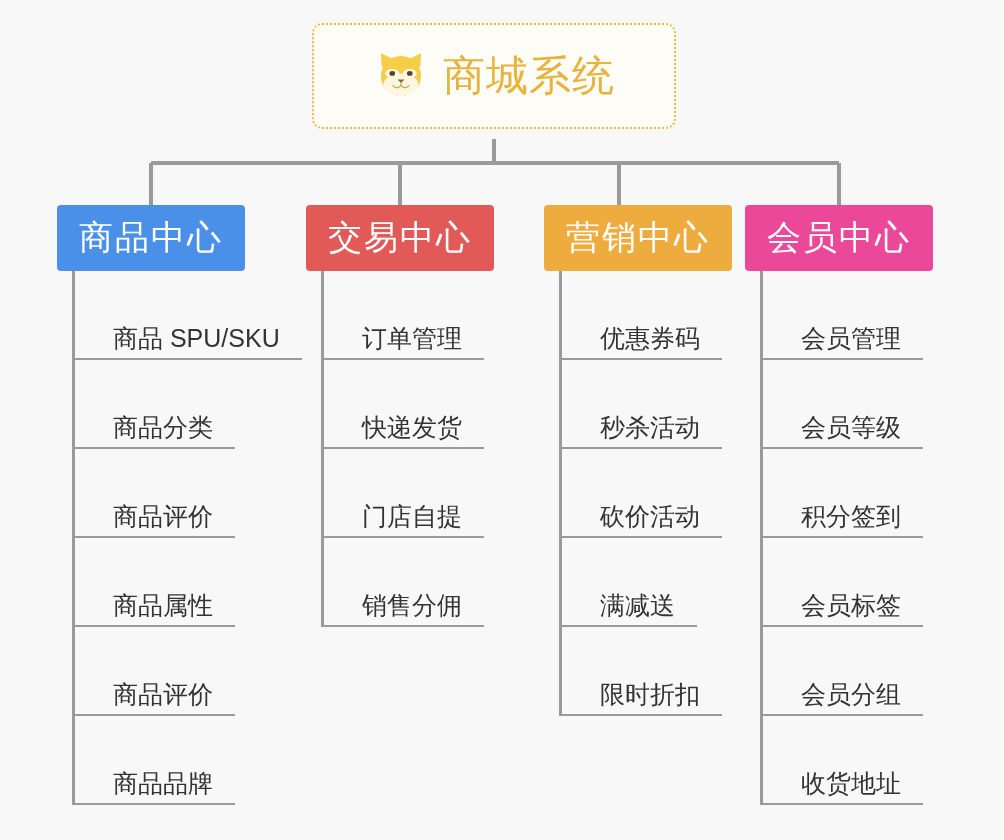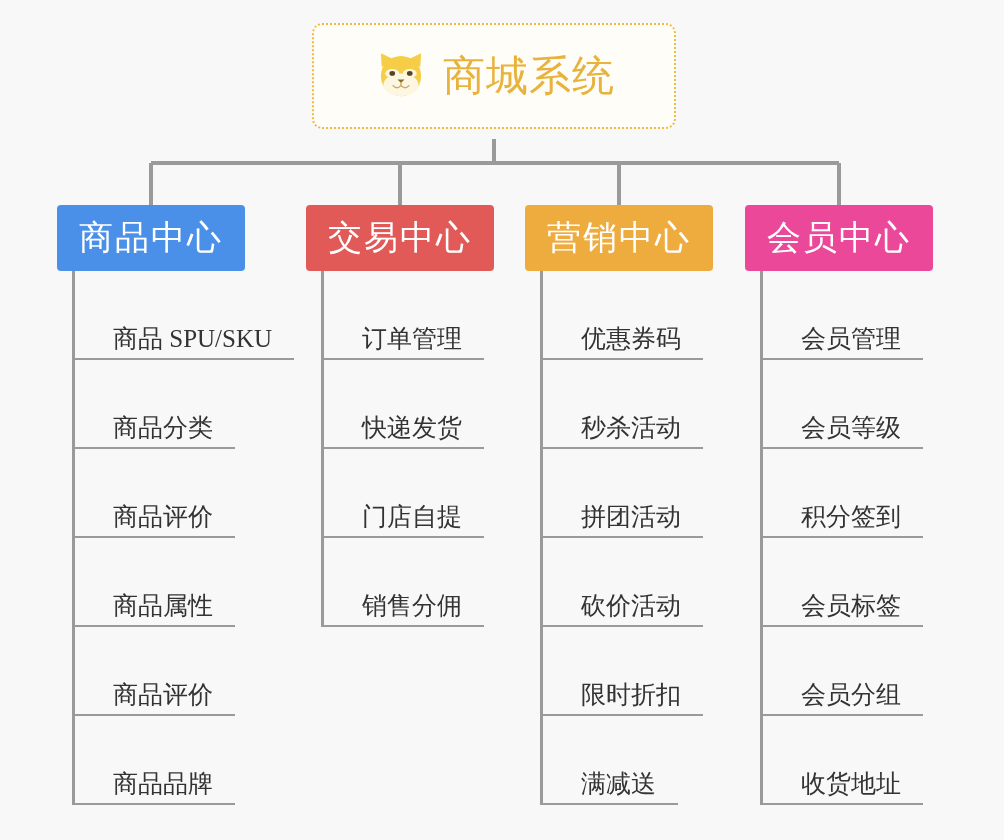--- a/index.html
+++ b/index.html
@@ -88,36 +88,35 @@
     padding: 0;
     list-style: none;
     margin-left: 15px;
     border-left: 3px solid #9a9a9a;
   }
   .leaf-item {
     height: 89px;
     position: relative;
     display: flex;
     align-items: flex-end;
-    font-family: Liberation Serif, serif;
   }
   .leaf-inner {
     display: inline-block;
     border-bottom: 2px solid #9a9a9a;
     padding: 0 22px 6px 38px;
     font-size: 25px;
     line-height: 1.1;
     color: #333333;
     white-space: nowrap;
   }
 
   
   .branch-1 { left: 57px; }
   .branch-2 { left: 306px; }
-  .branch-3 { left: 525px; }
+  .branch-3 { left: 544px; }
   .branch-4 { left: 745px; }
 </style>
 </head>
 <body>
 
 <div id="mindmap">
 
   <div class="root-node">
     <svg class="root-icon" viewBox="0 0 64 64">
 
@@ -207,30 +206,27 @@
       <span>营销中心</span>
     </div>
     <ul class="leaf-list">
       <li class="leaf-item">
           <span class="leaf-inner">优惠券码</span>
         </li>
       <li class="leaf-item">
           <span class="leaf-inner">秒杀活动</span>
         </li>
       <li class="leaf-item">
-          <span class="leaf-inner">拼团活动</span>
-        </li>
-      <li class="leaf-item">
           <span class="leaf-inner">砍价活动</span>
         </li>
       <li class="leaf-item">
+          <span class="leaf-inner">满减送</span>
+        </li>
+      <li class="leaf-item">
           <span class="leaf-inner">限时折扣</span>
-        </li>
-      <li class="leaf-item">
-          <span class="leaf-inner">满减送</span>
         </li>
     </ul>
   </div>
 
   <div class="branch branch-4">
     <div class="branch-header" style="background:#ec4899;">
       <span>会员中心</span>
     </div>
     <ul class="leaf-list">
       <li class="leaf-item">

